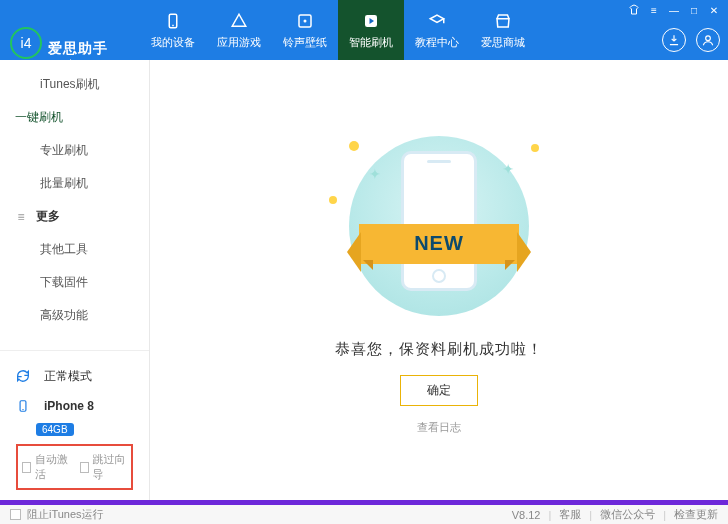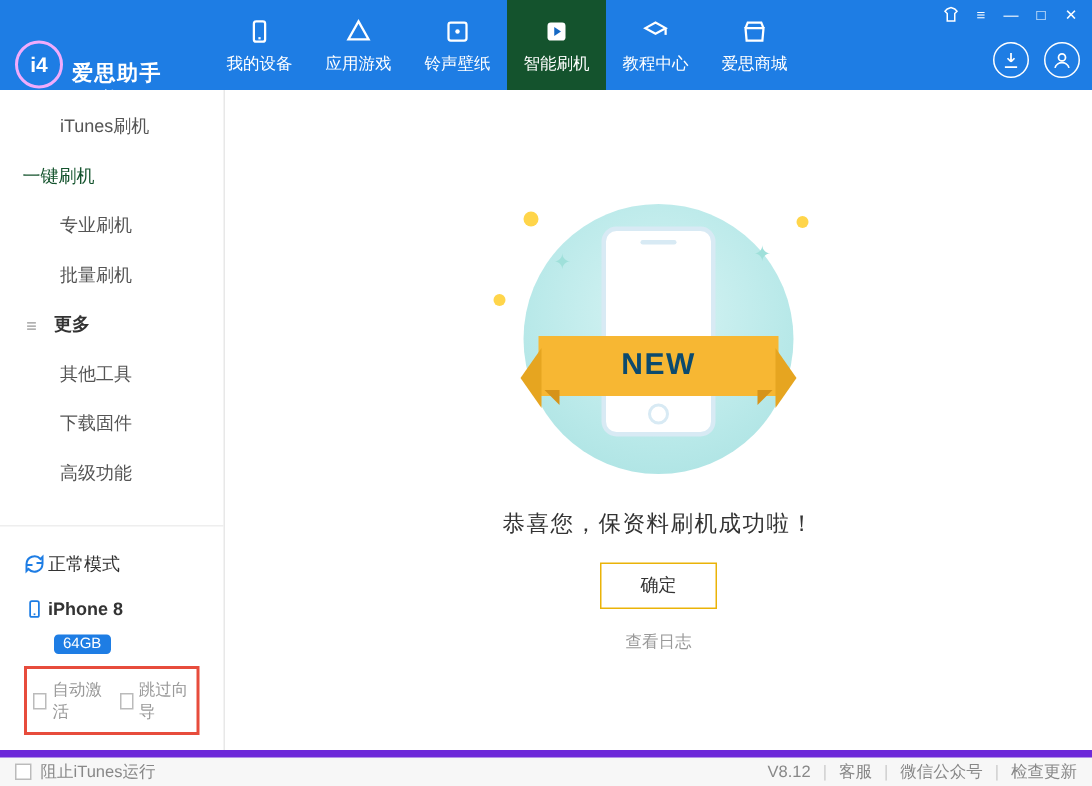--- a/index.html
+++ b/index.html
@@ -1,19 +1,19 @@
 <!DOCTYPE html>
 <html><head>
   <meta charset="utf-8">
   <style>
     * { margin: 0; padding: 0; box-sizing: border-box; }
     body { font-family: "Microsoft YaHei", "PingFang SC", sans-serif; font-size: 12px; width: 728px; height: 524px; overflow: hidden; background: #fff; }
     .header { height: 60px; background: #1e7de4; display: flex; align-items: center; position: relative; }
     .logo-area { display: flex; align-items: center; padding: 0 10px; width: 140px; }
-    .logo-icon { width: 32px; height: 32px; border: 2px solid #f0abfc; border-radius: 50%; display: flex; align-items: center; justify-content: center; color: #fff; font-weight: bold; font-size: 14px; margin-top: 25px; }
+    .logo-icon { width: 32px; height: 32px; border: 2px solid #22c55e; border-radius: 50%; display: flex; align-items: center; justify-content: center; color: #fff; font-weight: normal; font-size: 14px; margin-top: 25px; }
     .logo-text { margin-left: 6px; color: #fff; }
     .logo-text .title { font-size: 14px; font-weight: bold; letter-spacing: 1px; margin-top: 48px; }
     .logo-text .subtitle { font-size: 9px; opacity: 0.9; }
     .nav { display: flex; flex: 1; height: 100%; }
     .nav-item { flex: 0 0 auto; width: 66px; height: 100%; display: flex; flex-direction: column; align-items: center; justify-content: center; color: #fff; cursor: pointer; gap: 4px; }
     .nav-item.active { background: #14532d; }
     .nav-item .nav-icon { width: 20px; height: 20px; display: flex; align-items: center; justify-content: center; }
     .nav-item .nav-label { font-size: 11px; }
     .win-controls { position: absolute; top: 0; right: 0; display: flex; gap: 2px; padding: 3px 5px; }
     .win-btn { width: 18px; height: 14px; color: #fff; display: flex; align-items: center; justify-content: center; cursor: pointer; font-size: 10px; }
@@ -21,21 +21,21 @@
     .circ-btn { width: 24px; height: 24px; border: 1.5px solid #fff; border-radius: 50%; display: flex; align-items: center; justify-content: center; color: #fff; cursor: pointer; }
     .body { display: flex; height: calc(100% - 60px - 24px); }
     .sidebar { width: 150px; border-right: 1px solid #e8e8e8; display: flex; flex-direction: column; background: #fff; }
     .sidebar-scroll { flex: 1; overflow: auto; padding-top: 8px; }
     .side-head { display: flex; align-items: center; gap: 8px; padding: 8px 14px; color: #333; font-weight: bold; font-size: 12px; cursor: pointer; }
     .side-head .glyph { color: #1e7de4; width: 14px; display: inline-flex; justify-content: center; }
     .side-head.more .glyph { color: #999; }
     .side-item { padding: 8px 14px 8px 40px; color: #555; cursor: pointer; font-size: 12px; }
     .side-item.active { color: #14532d; padding-left: 15px; }
     .sidebar-bottom { padding: 10px 10px 6px; border-top: 1px solid #eee; }
-    .mode-row, .device-row { display: flex; align-items: center; gap: 0; padding: 6px 4px; }
+    .mode-row, .device-row { display: flex; align-items: center; gap: 12px; padding: 6px 4px; }
     .mode-icon, .device-icon { width: 18px; height: 18px; color: #1e7de4; display: flex; align-items: center; justify-content: center; }
     .mode-text { color: #333; font-size: 12px; }
     .device-text { color: #333; font-size: 12px; font-weight: bold; }
     .capacity-badge { display: inline-block; background: #1e7de4; color: #fff; font-size: 10px; padding: 1px 6px; border-radius: 3px; margin-left: 26px; margin-top: 2px; }
     .opts-box { margin: 8px 6px 4px; border: 2px solid #e74c3c; padding: 6px 4px; display: flex; gap: 10px; }
     .chk-item { display: flex; align-items: center; gap: 4px; color: #999; font-size: 11px; cursor: pointer; }
     .chk-box { width: 11px; height: 11px; border: 1px solid #bbb; background: #fff; }
     .main { flex: 1; display: flex; flex-direction: column; align-items: center; justify-content: center; background: #fff; position: relative; }
     .illustration { width: 220px; height: 180px; position: relative; margin-top: 10px; }
     .big-circle { position: absolute; width: 180px; height: 180px; left: 20px; top: 0; border-radius: 50%; background: radial-gradient(circle at 50% 40%, #d8f4f4 0%, #b9e9e9 60%, #a6e0e0 100%); }

